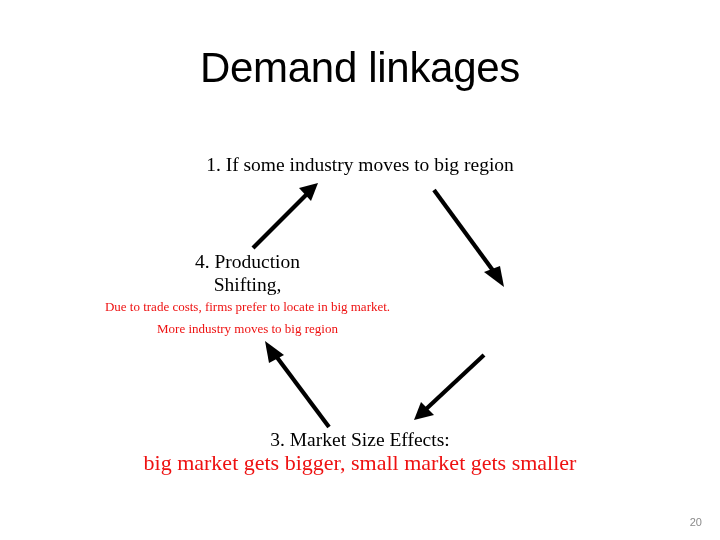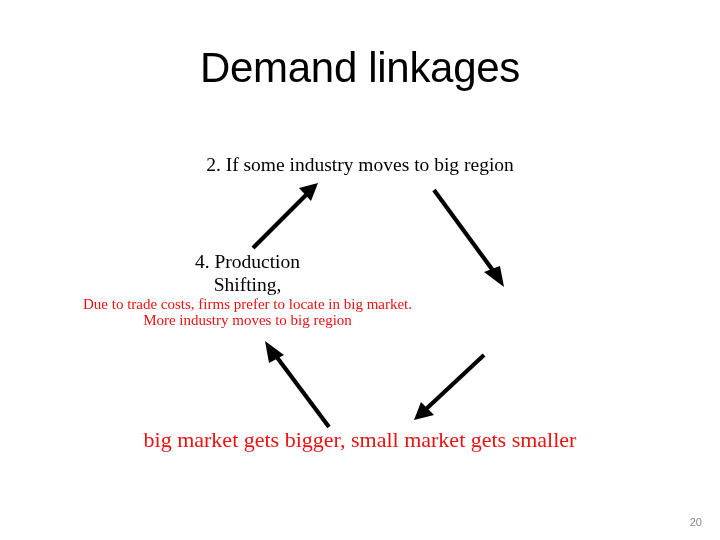--- a/index.html
+++ b/index.html
@@ -39,22 +39,22 @@
     line-height: 23px;
     color: #000000;
     white-space: pre-line;
   }
   .node-sub {
     font-family: "Liberation Serif", serif;
     color: #ee1111;
     white-space: pre-line;
   }
   .sub-small {
-    font-size: 15px;
-    line-height: 16px;
+    font-size: 13px;
+    line-height: 22px;
   }
   .sub-large {
     font-size: 22px;
     line-height: 23px;
   }
 
   
   #node-1 {
     left: 110px;
     top: 153px;
@@ -119,25 +119,26 @@
       <polygon points="414,420 434,415 421,402" fill="#000000"></polygon>
     </g>
 
     <g>
       <line x1="329" y1="427" x2="273" y2="352" stroke="#000000" stroke-width="4.2" stroke-linecap="butt"></line>
       <polygon points="265,341 269,363 284,355" fill="#000000"></polygon>
     </g>
   </svg>
 
   <div class="node" id="node-1">
-    <div class="node-heading">2. If some industry moves to big region</div>
+    <div class="node-heading">1. If some industry moves to big region</div>
   </div>
 
 
   <div class="node" id="node-3">
+    <div class="node-heading">3. Market Size Effects:</div>
     <div class="node-sub sub-large">big market gets bigger, small market gets smaller</div>
   </div>
 
   <div class="node" id="node-4">
     <div class="node-heading">4. Production
 Shifting,</div>
     <div class="node-sub sub-small">Due to trade costs, firms prefer to locate in big market.
 More industry moves to big region</div>
   </div>
 

